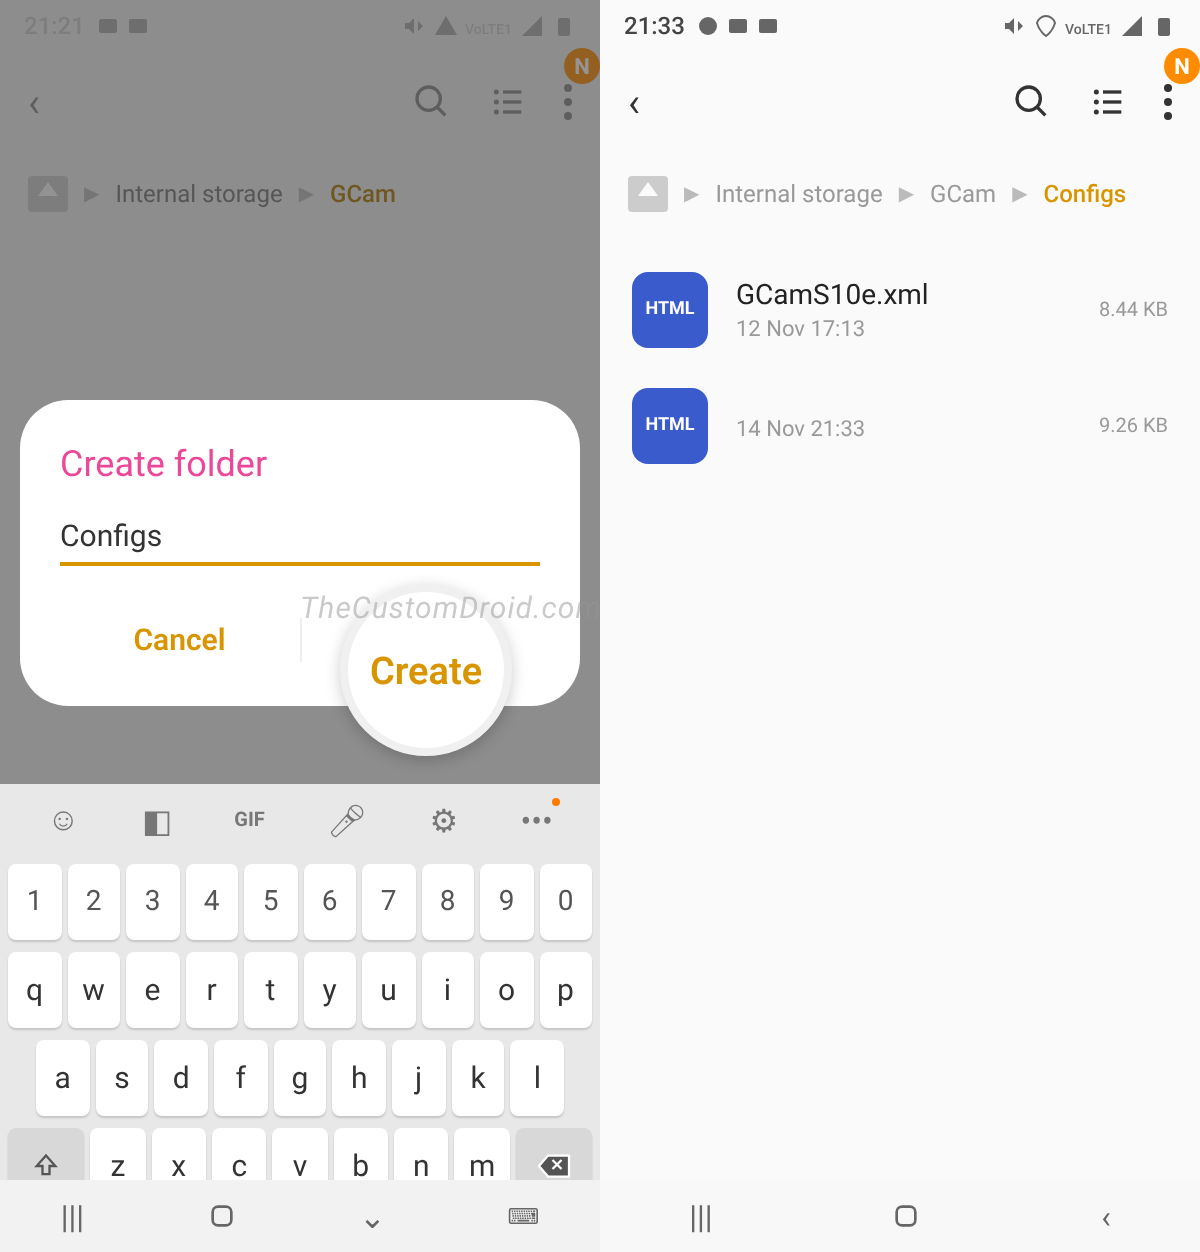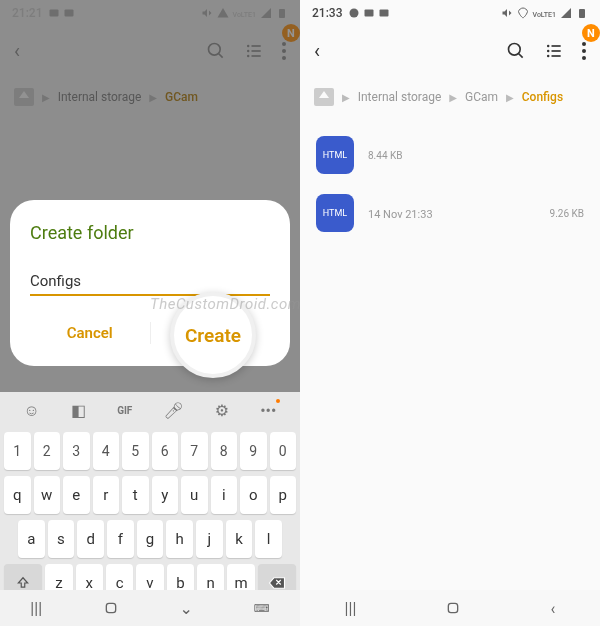--- a/index.html
+++ b/index.html
@@ -32,21 +32,21 @@
 .crumbs .sep{color:#bbb;font-size:10px}
 .crumbs .cur{color:#d89500;font-weight:500}
 .left .crumbs{color:#777}
 .left .crumbs .cur{color:#b07800}
 
 
 .scrim{position:absolute;inset:0;background:rgba(60,60,60,0.55);z-index:2}
 
 
 .dialog{position:absolute;left:10px;right:10px;top:200px;background:#fff;border-radius:24px;padding:22px 20px 14px;z-index:3}
-.dialog .title{font-size:18px;color:#4d7c0f;margin-bottom:25px}
+.dialog .title{font-size:18px;color:#ec4899;margin-bottom:12px}
 .dialog .field{border:none;border-bottom:2px solid #d89500;width:100%;font-size:15px;padding:4px 0;outline:none;color:#333;background:transparent}
 .dialog .btns{display:flex;margin-top:18px}
 .dialog .btn{flex:1;text-align:center;font-size:15px;font-weight:600;color:#d89500;padding:10px 0}
 .dialog .divider{width:1px;background:#eee;margin:8px 0}
 
 
 .ring{position:absolute;width:86px;height:86px;border-radius:50%;background:#fff;border:4px solid #f0f0f0;box-shadow:0 2px 8px rgba(0,0,0,0.2);z-index:4;top:292px;left:170px;display:flex;align-items:center;justify-content:center;font-size:19px;font-weight:600;color:#d89500}
 
 
 .wm{position:absolute;top:295px;left:150px;font-size:15px;color:rgba(150,150,150,0.5);font-style:italic;z-index:5;letter-spacing:0.5px;white-space:nowrap}
@@ -68,21 +68,21 @@
 .key.bks{flex:1.4;background:#d8d8d8}
 
 
 .navbar{height:36px;background:#f2f2f2;display:flex;align-items:center;justify-content:space-around;position:absolute;bottom:0;left:0;right:0}
 .navbar .nicon{color:#666;display:flex;align-items:center;justify-content:center}
 .screen.right .navbar{background:#f8f8f8}
 
 
 .files{padding:8px 0}
 .frow{display:flex;align-items:center;padding:10px 16px;gap:14px}
-.ficon{width:38px;height:38px;border-radius:8px;background:#3a5bcc;color:#fff;font-size:9px;font-weight:400;display:flex;align-items:center;justify-content:center}
+.ficon{width:38px;height:38px;border-radius:8px;background:#3a5bcc;color:#fff;font-size:9px;font-weight:700;display:flex;align-items:center;justify-content:center}
 .finfo{flex:1}
 .fname{font-size:14px;color:#222}
 .fdate{font-size:11px;color:#999;margin-top:2px}
 .fsize{font-size:10px;color:#999}
 
 svg{display:block}
 </style>
 </head>
 <body>
 
@@ -318,20 +318,24 @@
     <span>Internal storage</span>
     <span class="sep">▶</span>
     <span>GCam</span>
     <span class="sep">▶</span>
     <span class="cur">Configs</span>
   </div>
 
   <div class="files">
     <div class="frow">
       <div class="ficon">HTML</div>
+      <div class="finfo">
+        <div class="fname">GCamS10e.xml</div>
+        <div class="fdate">12 Nov 17:13</div>
+      </div>
       <div class="fsize">8.44 KB</div>
     </div>
     <div class="frow">
       <div class="ficon">HTML</div>
       <div class="finfo">
         <div class="fdate">14 Nov 21:33</div>
       </div>
       <div class="fsize">9.26 KB</div>
     </div>
   </div>

